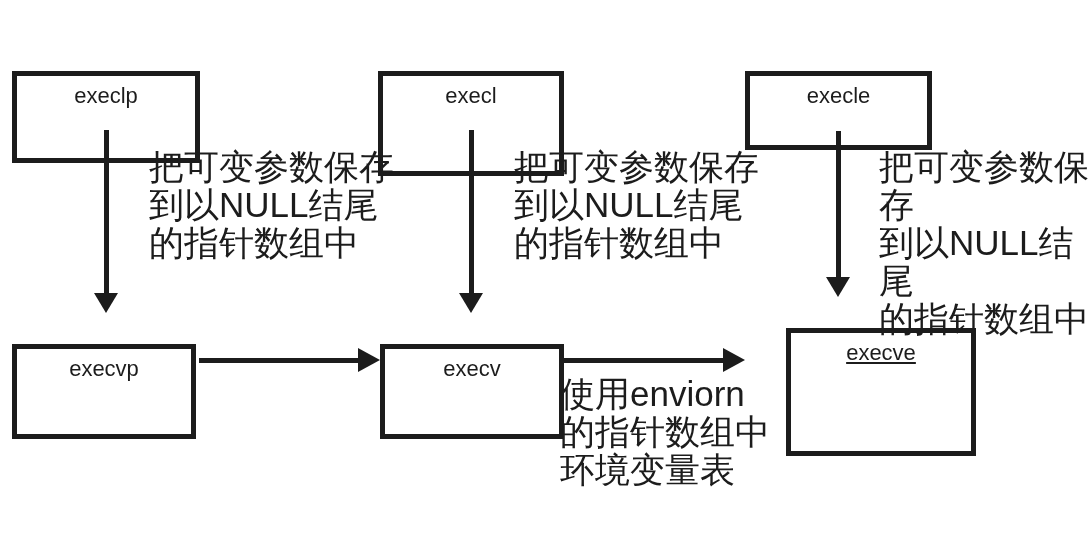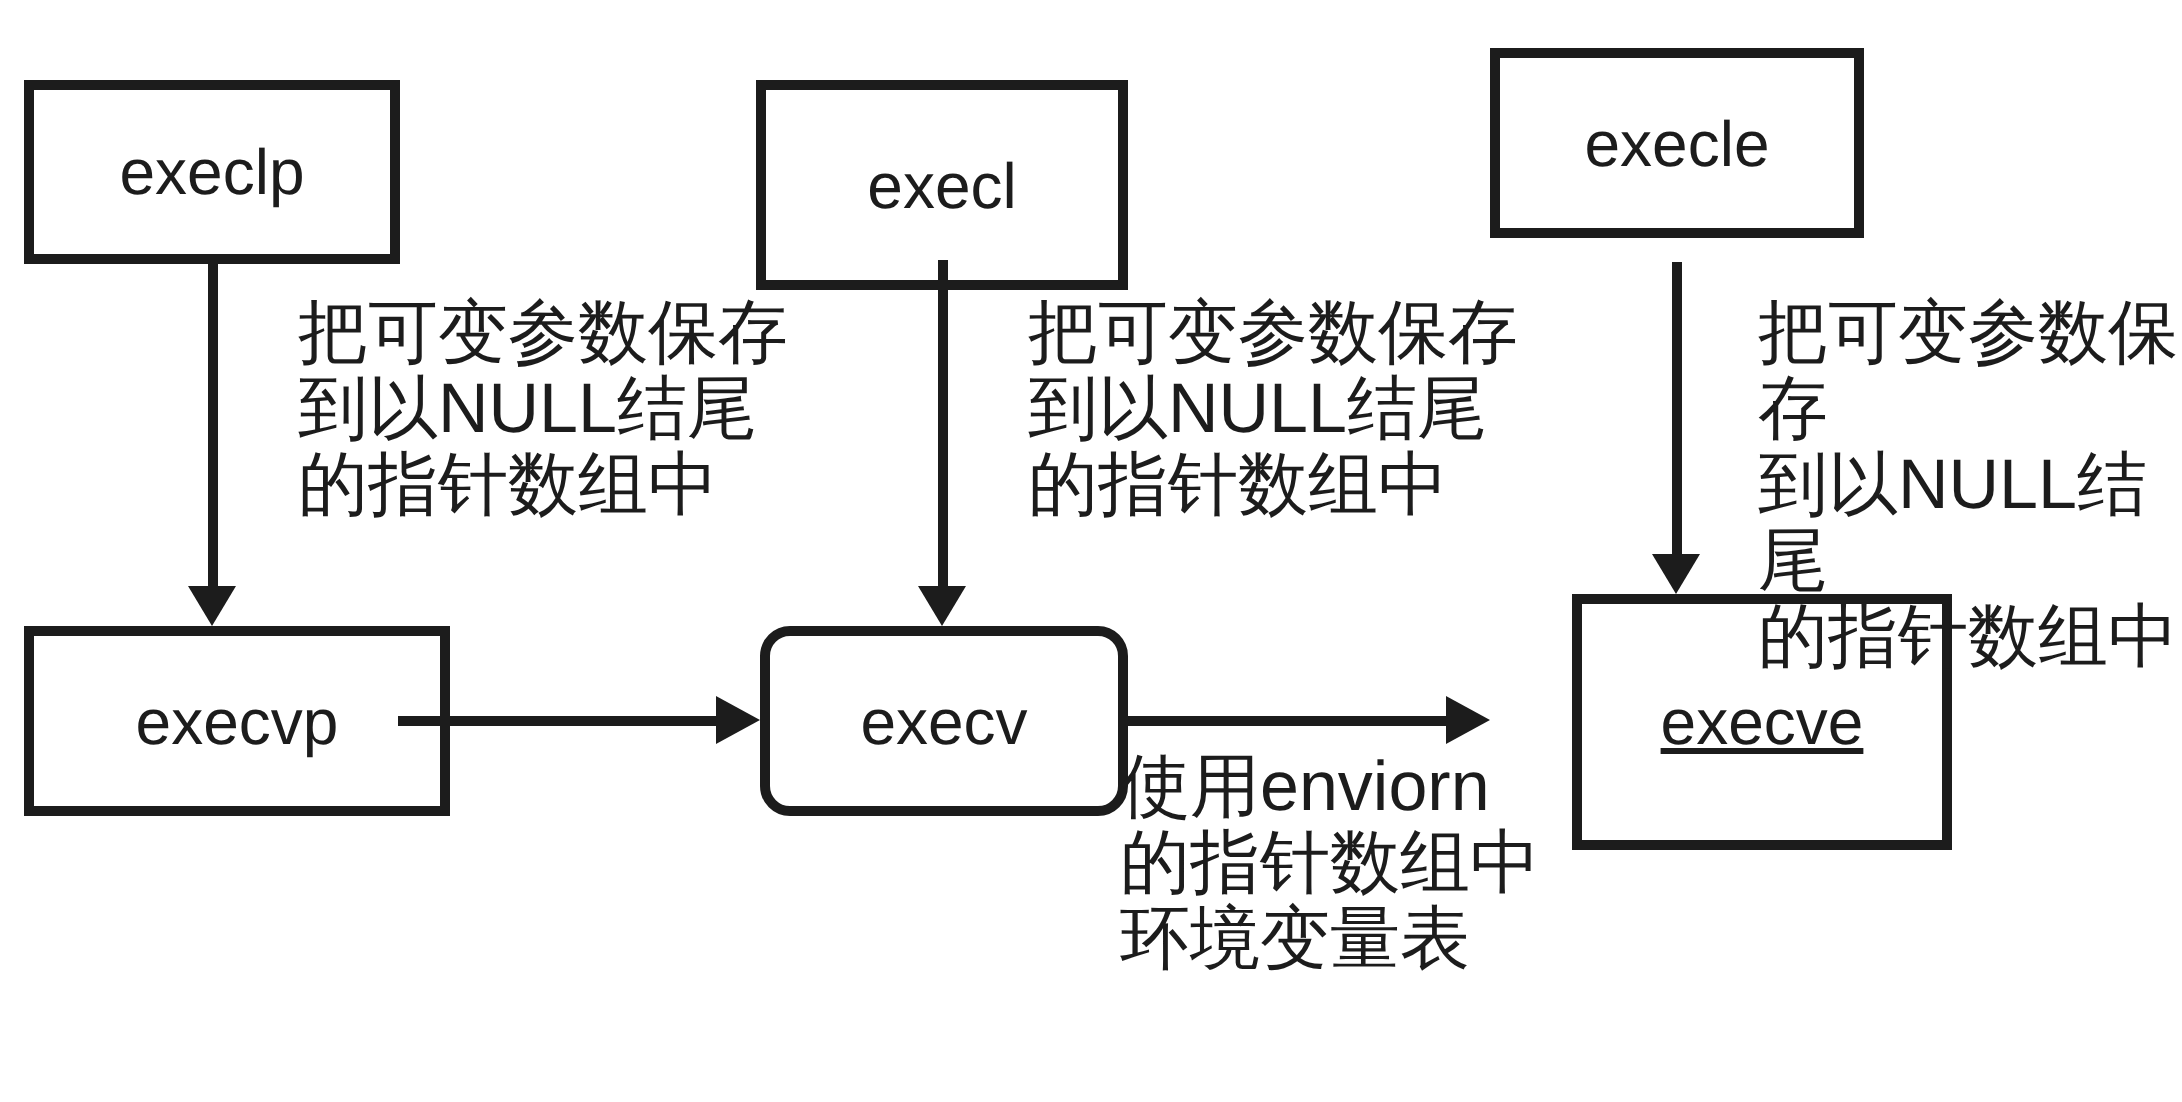--- a/index.html
+++ b/index.html
@@ -17,24 +17,24 @@
     overflow: hidden;
   }
   .box {
     position: absolute;
     box-sizing: border-box;
     border: 5px solid var(--line, #1c1c1c);
     background: var(--box-fill, #ffffff);
     display: flex;
     flex-direction: column;
     align-items: center;
-    justify-content: center;
-    font-size: 32px;
+    font-size: 22px;
     line-height: 40px;
     text-align: center;
+    margin-top: 31px;
   }
   .note {
     position: absolute;
     white-space: pre-line;
     font-size: 35px;
     line-height: 38px;
   }
   .varrow {
     position: absolute;
     width: 5px;
@@ -58,23 +58,23 @@
     width: 0;
     height: 0;
     border-top: 12px solid transparent;
     border-bottom: 12px solid transparent;
     border-left: 22px solid var(--line, #1c1c1c);
   }
 
   
   #b-execlp { left: 12px;  top: 40px;  width: 188px; height: 92px; }
   #b-execl  { left: 378px; top: 40px;  width: 186px; height: 105px; }
-  #b-execle { left: 745px; top: 24px;  width: 187px; height: 95px; }
-  #b-execvp { left: 12px;  top: 313px; width: 213px; height: 95px; }
-  #b-execv  { left: 380px; top: 313px; width: 184px; height: 95px; border-radius: 15px; }
+  #b-execle { left: 745px; top: 40px;  width: 187px; height: 79px; }
+  #b-execvp { left: 12px;  top: 313px; width: 184px; height: 95px; }
+  #b-execv  { left: 380px; top: 313px; width: 184px; height: 95px; }
   #b-execve { left: 786px; top: 297px; width: 190px; height: 128px; text-decoration: underline; }
 
   
   #va1 { left: 104px; top: 130px; height: 165px; }
   #va1h { left: 94px;  top: 293px; }
   #va2 { left: 469px; top: 130px; height: 165px; }
   #va2h { left: 459px; top: 293px; }
   #va3 { left: 836px; top: 131px; height: 148px; }
   #va3h { left: 826px; top: 277px; }
 

